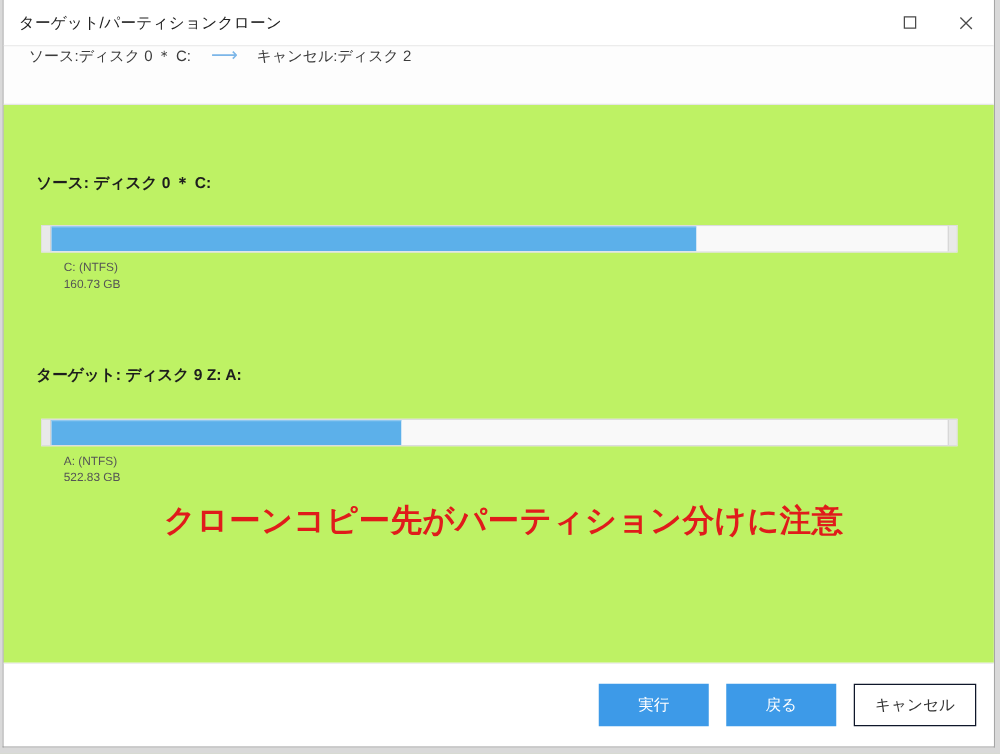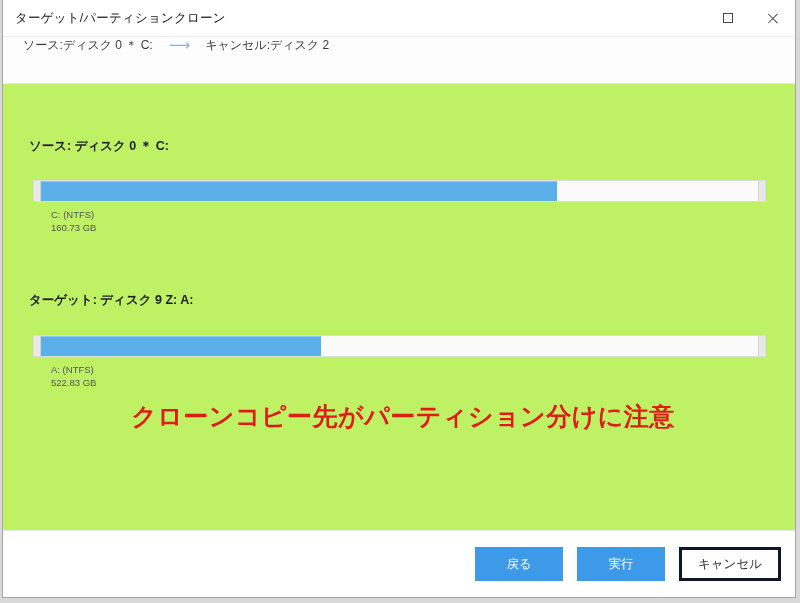--- a/index.html
+++ b/index.html
@@ -217,21 +217,21 @@
     font-family: "Liberation Sans", "DejaVu Sans", sans-serif;
     white-space: nowrap;
   }
   .btn-primary {
     background: #3d9ae8;
     color: #ffffff;
   }
   .btn-secondary {
     background: #ffffff;
     color: #333333;
-    border: 3px solid #0f172a;
+    border: 1px solid #0f172a;
   }
 </style>
 </head>
 <body>
 
 <div class="window">
 
   <div class="titlebar">
     <div class="title-text">ターゲット/パーティションクローン</div>
     <div class="win-controls">
@@ -277,18 +277,18 @@
     </div>
     <div class="part-label" style="top:279px;">
       <div>A: (NTFS)</div>
       <div>522.83 GB</div>
     </div>
 
     <div class="warning-text" style="top: 316px; color: rgb(224, 27, 27);">クローンコピー先がパーティション分けに注意</div>
   </div>
 
   <div class="footer">
+    <button class="btn btn-primary" style="background: rgb(61, 154, 232);">実行</button>
     <button class="btn btn-primary" style="background: rgb(61, 154, 232);">戻る</button>
-    <button class="btn btn-primary" style="background: rgb(61, 154, 232);">実行</button>
     <button class="btn btn-secondary">キャンセル</button>
   </div>
 
 </div>
 
 </body></html>

